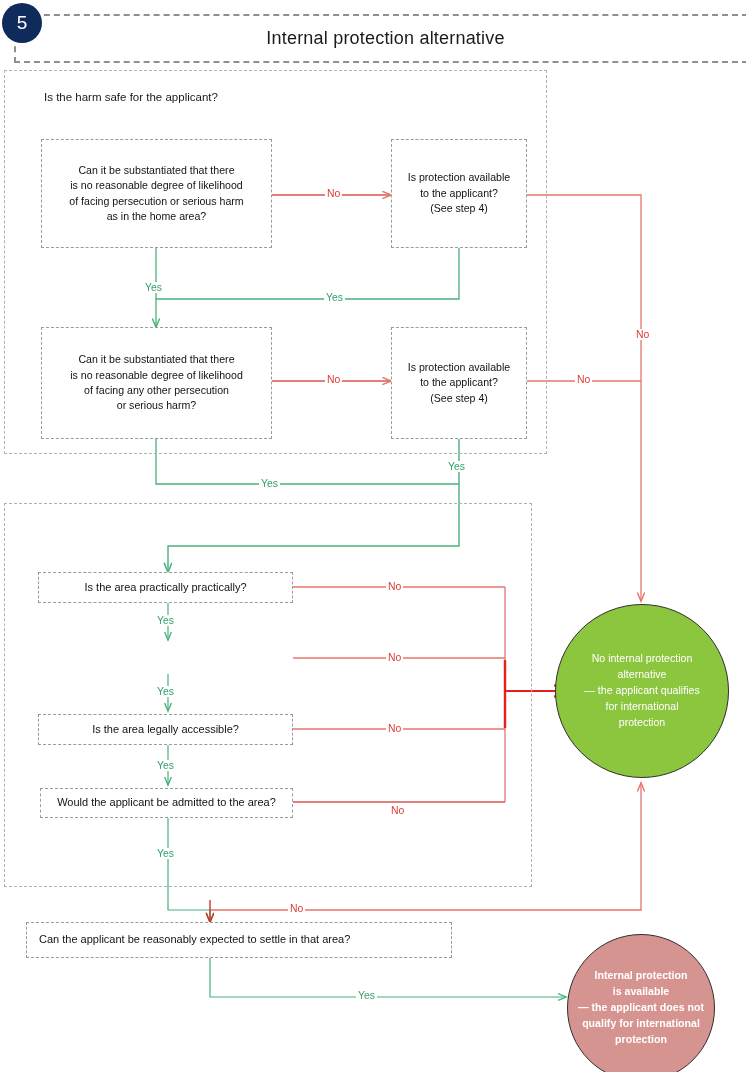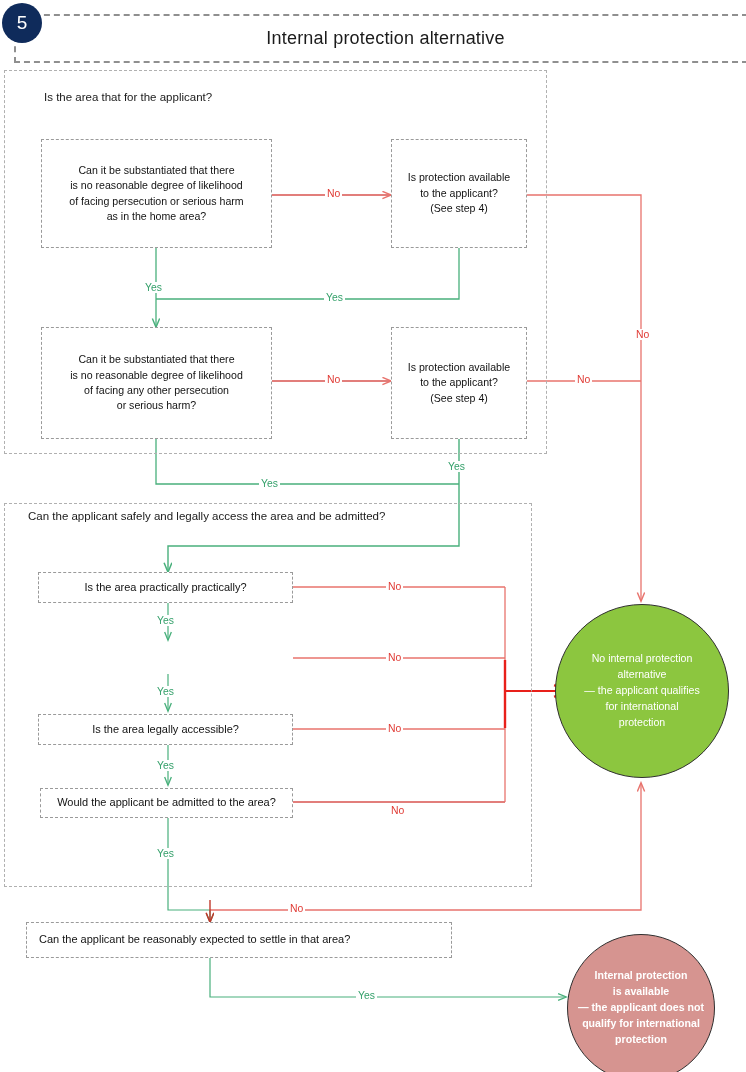--- a/index.html
+++ b/index.html
@@ -194,21 +194,21 @@
   </svg>
 
   <div class="header-band">
     <span class="header-title">Internal protection alternative</span>
   </div>
   <div class="step-badge">
     <span>5</span>
   </div>
 
   <div class="group-box" style="left:4px; top:70px; width:543px; height:384px;"></div>
-  <div class="group-label" style="left:44px; top:91px;">Is the area that for the applicant?</div>
+  <div class="group-label" style="left:44px; top:91px;">Is the harm safe for the applicant?</div>
 
   <div class="qbox" style="left:41px; top:139px; width:231px; height:109px;">
     <span style="white-space:pre-line;">Can it be substantiated that there
 is no reasonable degree of likelihood
 of facing persecution or serious harm
 as in the home area?</span>
   </div>
 
   <div class="qbox" style="left:391px; top:139px; width:136px; height:109px;">
     <span style="white-space:pre-line;">Is protection available
@@ -223,21 +223,20 @@
 or serious harm?</span>
   </div>
 
   <div class="qbox" style="left:391px; top:327px; width:136px; height:112px;">
     <span style="white-space:pre-line;">Is protection available
 to the applicant?
 (See step 4)</span>
   </div>
 
   <div class="group-box" style="left:4px; top:503px; width:528px; height:384px;"></div>
-  <div class="group-label" style="left:28px; top:510px;">Can the applicant safely and legally access the area and be admitted?</div>
 
   <div class="qbox single" style="left:38px; top:572px; width:255px; height:31px;">
     <span>Is the area practically practically?</span>
   </div>
 
 
   <div class="qbox single" style="left:38px; top:714px; width:255px; height:31px;">
     <span>Is the area legally accessible?</span>
   </div>
 

